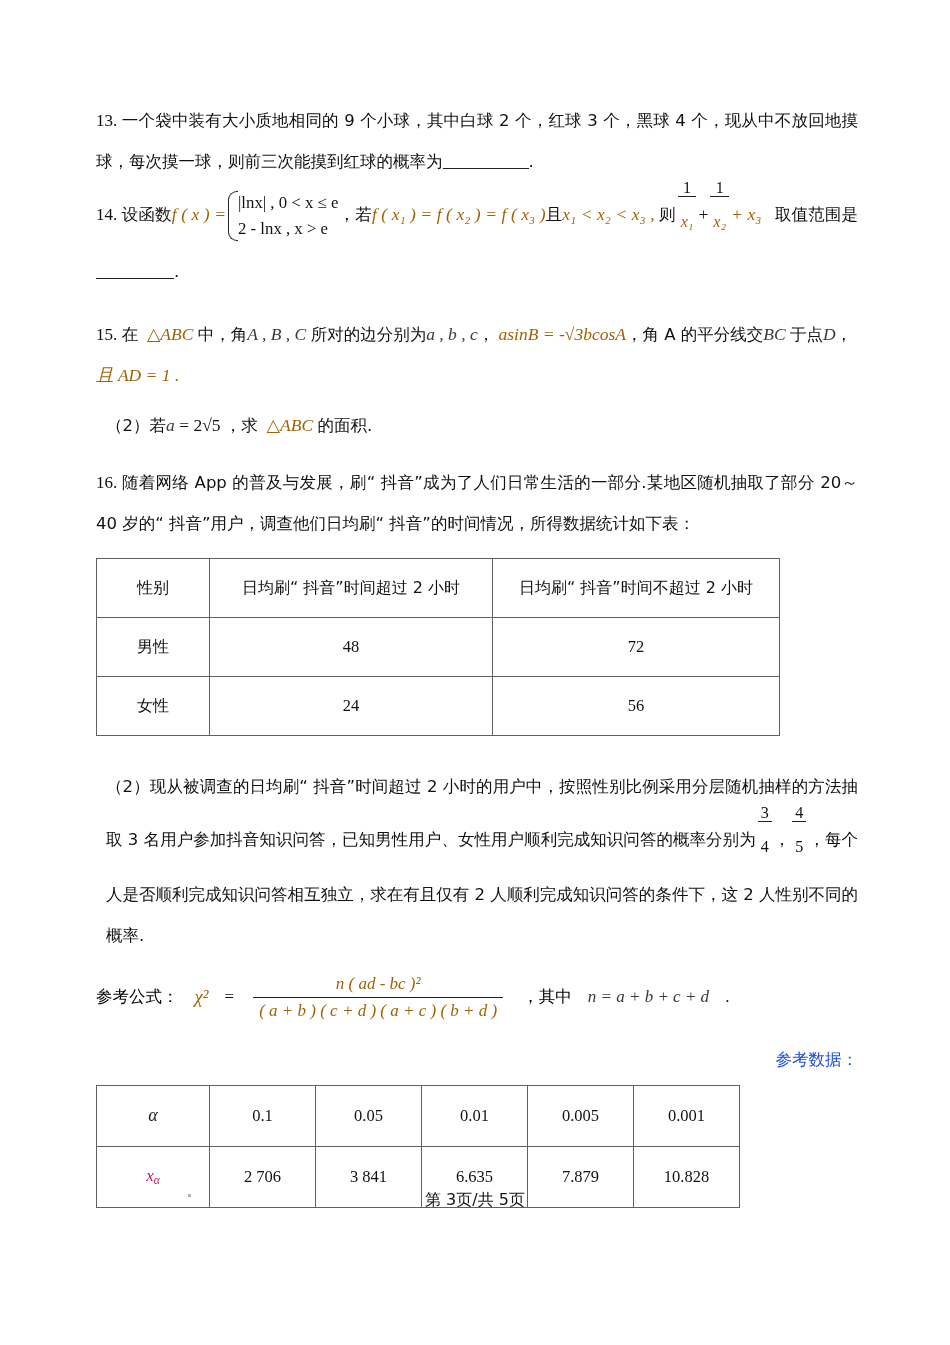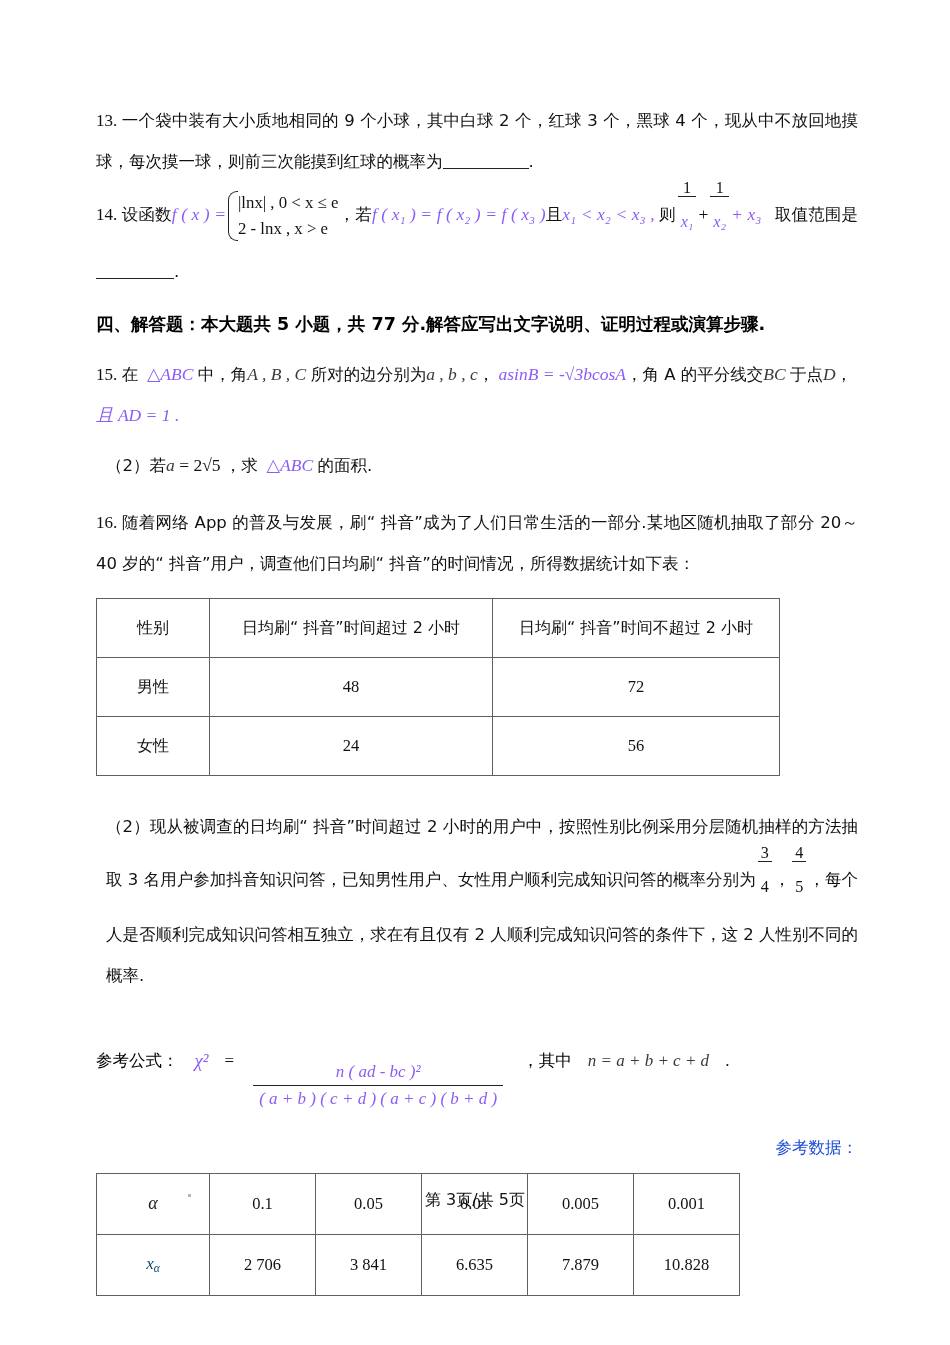--- a/index.html
+++ b/index.html
@@ -36,21 +36,21 @@
   }
   .cn { font-family: "DejaVu Sans", "Liberation Sans", sans-serif; font-size: 16.5px; }
   .num { font-family: "Liberation Serif", serif; font-size: 17px; }
 
   
   .mi {
     font-family: "Liberation Serif", "DejaVu Serif", serif;
     font-style: italic;
     color: #3a3a3a;
   }
-  .mi-dark { color: #8b5cf6; }
+  .mi-dark { color: #a16207; }
   .mup {
     font-family: "Liberation Serif", "DejaVu Serif", serif;
     font-style: normal;
     color: #111;
   }
 
   .blank {
     display: inline-block;
     width: 86px;
     border-bottom: 1.3px solid #222;
@@ -111,21 +111,21 @@
 
   
   .dfrac {
     display: inline-block;
     vertical-align: middle;
     text-align: center;
     font-style: normal;
     line-height: 1.4;
     margin: 0 3px;
   }
-  .dfrac .n { display: block; padding: 0 6px 1px 6px; white-space: nowrap; margin-top: 48px; }
+  .dfrac .n { display: block; padding: 0 6px 1px 6px; white-space: nowrap; }
   .dfrac .d { display: block; padding: 1px 6px 0 6px; border-top: 1.2px solid #222; white-space: nowrap; }
 
   
   table.doc {
     border-collapse: collapse;
     table-layout: fixed;
   }
   table.doc td {
     border: 1.3px solid #606060;
     text-align: center;
@@ -151,21 +151,21 @@
   #table-critical .alpha-sym {
     font-family: "Liberation Serif", serif;
     font-style: italic;
     font-size: 18px;
     color: #222;
   }
   #table-critical .xa-sym {
     font-family: "Liberation Serif", serif;
     font-style: italic;
     font-size: 17px;
-    color: #0c4a6e;
+    color: #be185d;
   }
   #table-critical .xa-sym sub { font-size: .68em; vertical-align: -0.25em; }
 
   .ref-label {
     font-family: "DejaVu Sans", "Liberation Sans", sans-serif;
     font-size: 16.5px;
     color: #1d4ed8;
     margin: 0;
     line-height: 30px;
     text-align: right;
@@ -219,21 +219,20 @@
 
     <p class="para" style="line-height:44px;">
       <span class="num">14.</span>
       <span class="cn">设函数</span><span class="mi mi-dark">f ( x ) =</span><span class="piece"><span class="row mup">|lnx| , 0 &lt; x ≤ e</span><span class="row mup">2 - lnx , x &gt; e</span></span><span class="cn">，若</span><span class="mi mi-dark">f ( x₁ ) = f ( x₂ ) = f ( x₃ )</span><span class="cn">且</span><span class="mi mi-dark">x₁ &lt; x₂ &lt; x₃ ,</span>
       <span class="cn">则</span><span class="frac"><span class="n mup">1</span><span class="d mi mi-dark">x₁</span></span><span class="mup">+</span><span class="frac"><span class="n mup">1</span><span class="d mi mi-dark">x₂</span></span><span class="mi mi-dark">+ x₃</span>
       &nbsp;&nbsp;<span class="cn">取值范围是</span><span class="blank short"></span><span class="cn">.</span>
     </p>
 
     <div class="spacer-10"></div>
 
-    <p class="sec-head">四、解答题：本大题共 5 小题，共 77 分.解答应写出文字说明、证明过程或演算步骤.</p>
 
     <div class="spacer-10"></div>
 
     <p class="para">
       <span class="num">15.</span>
       <span class="cn">在</span>&nbsp;
       <span class="mi mi-dark">△ABC</span>
       <span class="cn">中，角</span><span class="mi">A , B , C</span>
       <span class="cn">所对的边分别为</span><span class="mi">a , b , c</span><span class="cn">，</span>
       <span class="mi mi-dark">asinB = -√3bcosA</span><span class="cn">，角 A 的平分线交</span><span class="mi">BC</span>

